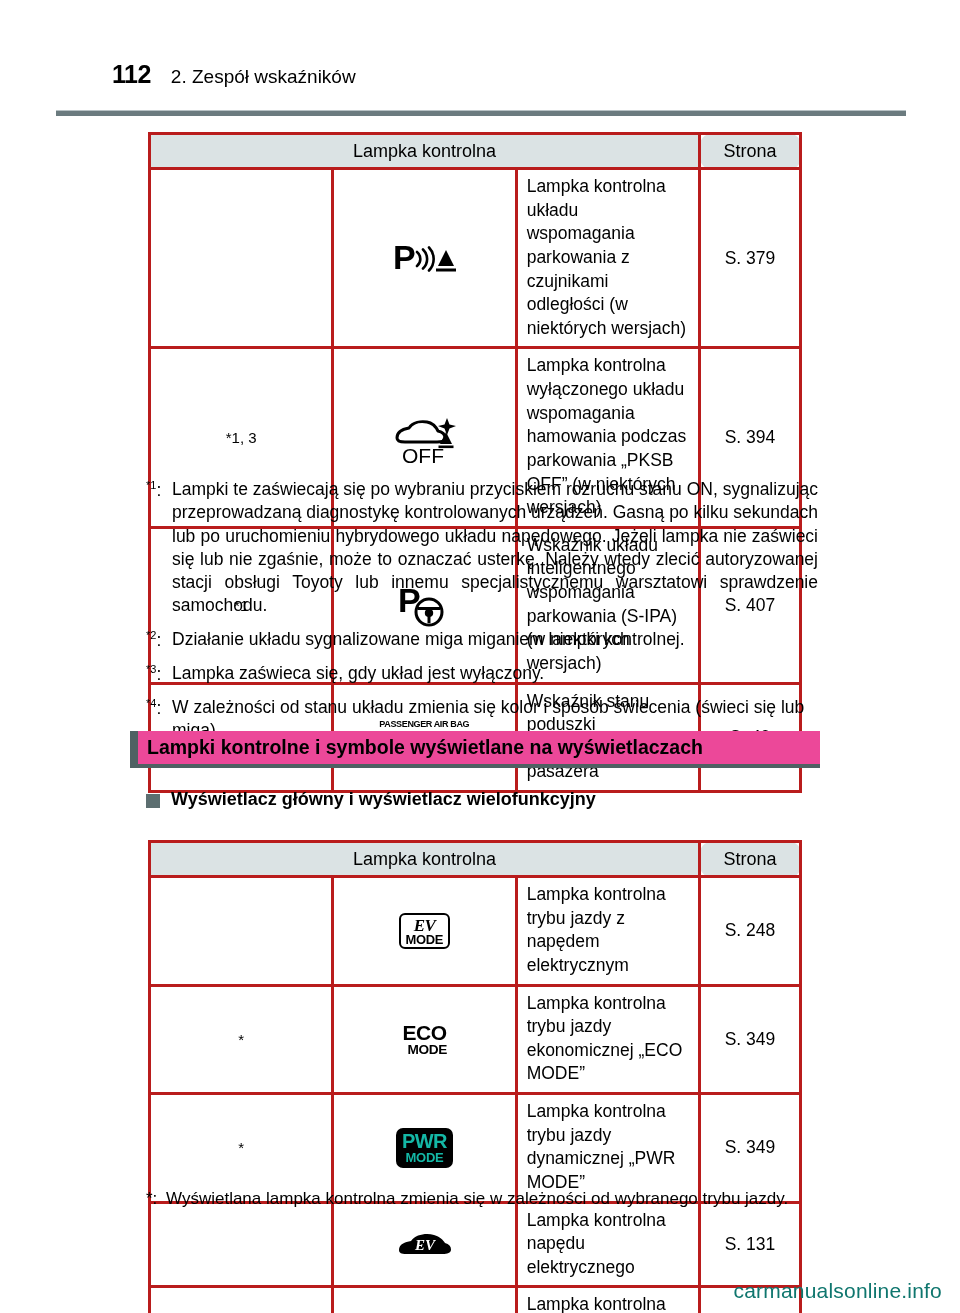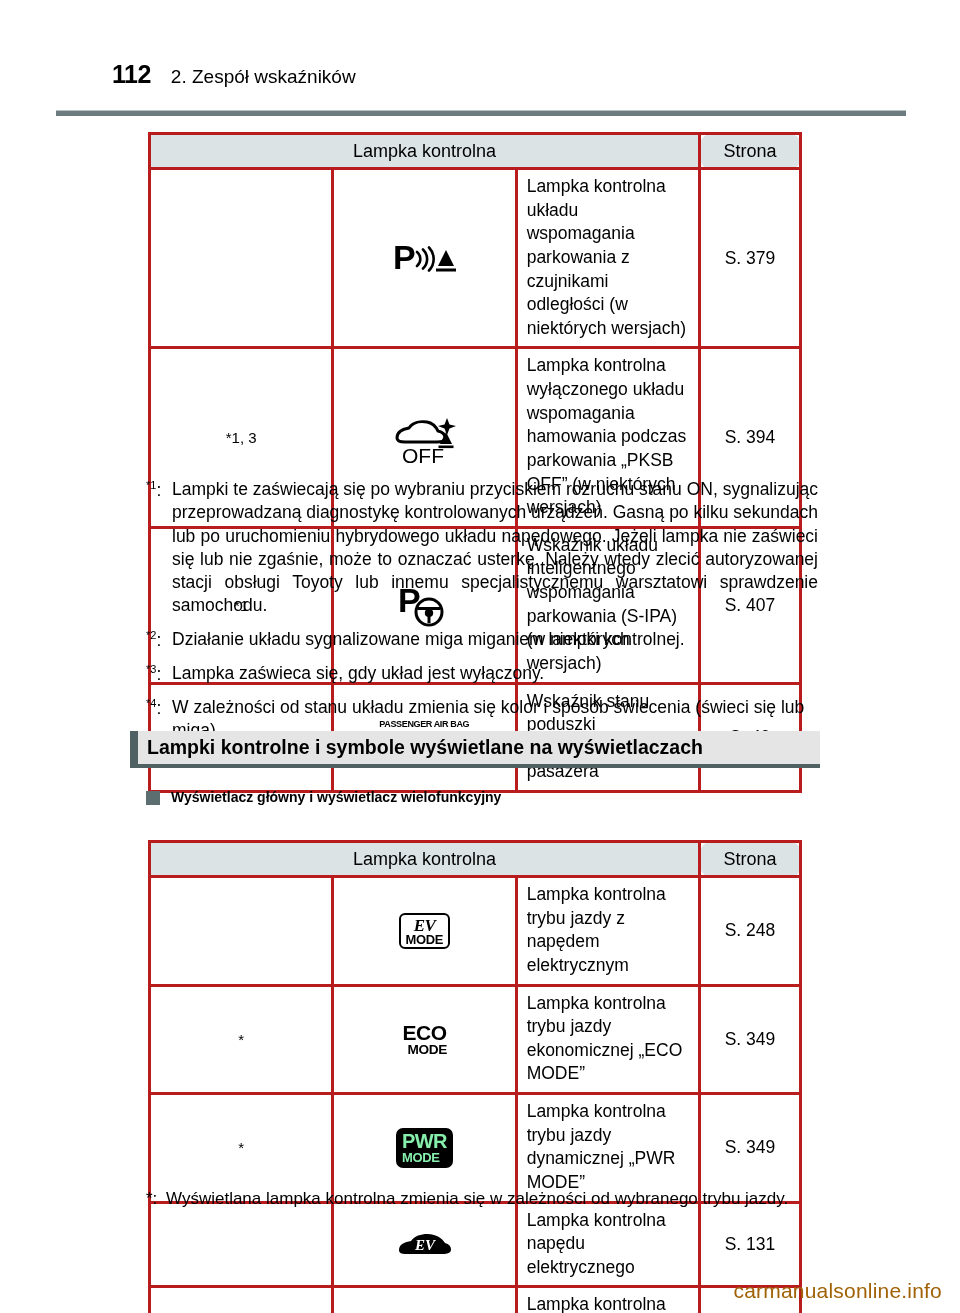--- a/index.html
+++ b/index.html
@@ -113,21 +113,21 @@
   }
   .fn-body.nojust { text-align: left; }
 
   
   .section-bar {
     position: absolute;
     left: 130px;
     top: 731px;
     width: 690px;
     height: 33px;
-    background: #e5e5e5;
+    background: #ec4899;
     display: flex;
     align-items: center;
   }
   .section-bar::before {
     content: "";
     position: absolute;
     left: 0; top: 0;
     width: 8px; height: 100%;
     background: #4f6163;
   }
@@ -154,21 +154,21 @@
     display: flex;
     align-items: center;
   }
   .sub-bullet {
     width: 14px; height: 14px;
     background: #5c6e70;
     margin-right: 11px;
     margin-top: 2px;
   }
   .sub-heading-label {
-    font-size: 14px;
+    font-size: 18px;
     font-weight: bold;
   }
 
   
   .bottom-note {
     position: absolute;
     left: 146px;
     top: 1188px;
     width: 680px;
     display: flex;
@@ -176,21 +176,21 @@
     line-height: 1.35;
   }
   .bottom-note .fn-mark { width: 20px; }
 
   
   .watermark {
     position: absolute;
     right: 18px;
     bottom: 10px;
     font-size: 21px;
-    color: #a16207;
+    color: #0f766e;
     letter-spacing: 0.2px;
   }
 
   
   .icon-wrap {
     display: flex;
     align-items: center;
     justify-content: center;
     width: 100%;
     height: 100%;
@@ -236,24 +236,24 @@
     display: block;
     font-size: 13px;
     font-weight: bold;
     letter-spacing: -0.3px;
     transform: scaleX(1.05);
   }
 
   .pwr-mode {
     display: inline-block;
     background: #000;
-    color: #86efac;
+    color: #14b8a6;
     border-radius: 7px;
     padding: 3px 6px 4px 6px;
-    text-align: left;
+    text-align: center;
     line-height: 1;
   }
   .pwr-mode .l1 {
     display: block;
     font-size: 20px;
     font-weight: bold;
     letter-spacing: -0.5px;
   }
   .pwr-mode .l2 {
     display: block;

